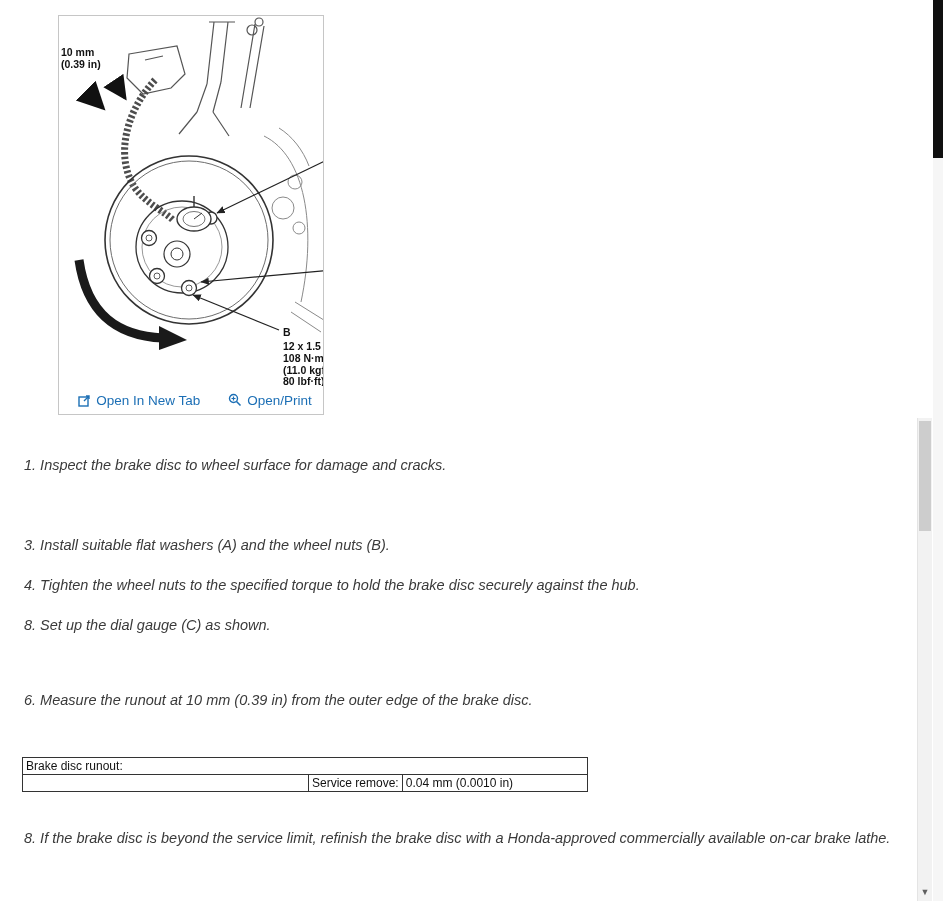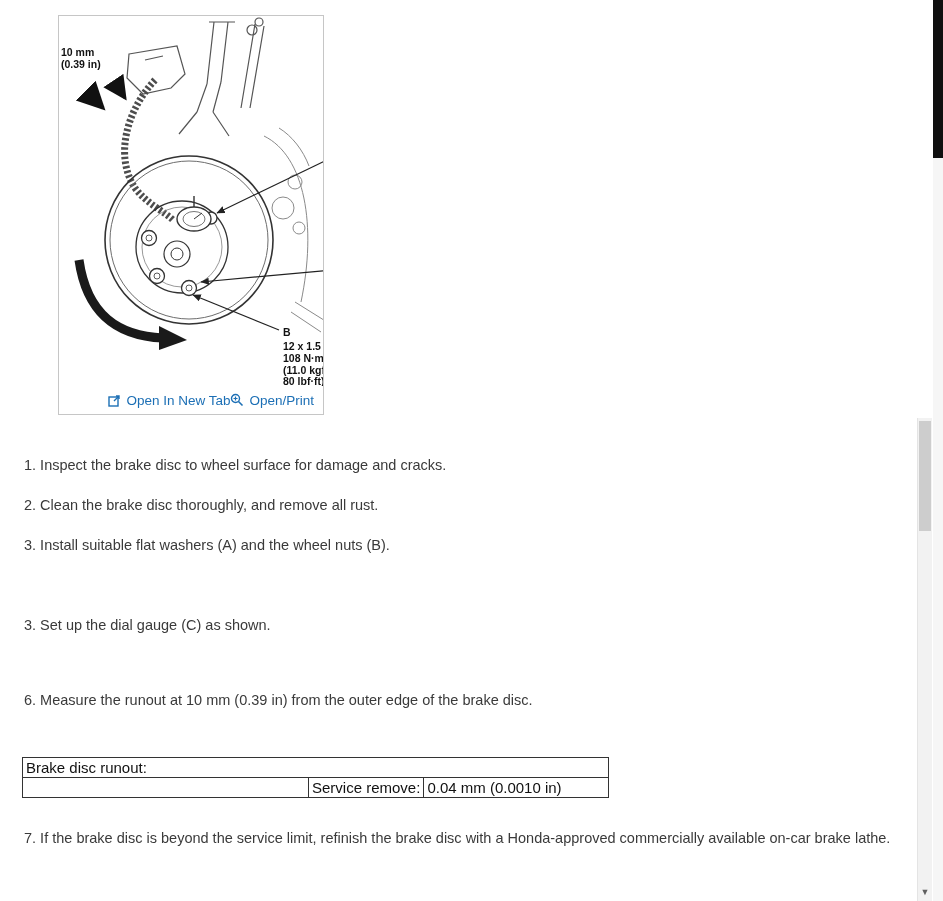--- a/index.html
+++ b/index.html
@@ -5,30 +5,30 @@
   * { box-sizing: border-box; }
   html,body { margin:0; padding:0; background:#fff; }
   body { font-family:"Liberation Sans", sans-serif; }
   .page { position:relative; width:943px; height:901px; background:#ffffff; overflow:hidden; }
 
   
   .figure-panel { position:absolute; left:20px; top:15px; width:266px; height:400px;
                   border:1px solid #c6c6c6; background:#fff;margin-left:38px; }
   .figure-canvas { position:absolute; left:0; top:0; right:0; bottom:28px; overflow:hidden; }
   .figure-links { position:absolute; left:8px; right:0; bottom:0; height:28px;
-                  display:flex; align-items:center; justify-content:flex-end; padding:0 9px; }
+                  display:flex; align-items:center; justify-content:center; padding:0 9px;gap:28px; }
   .fig-link { display:flex; align-items:center; gap:5px; color:#1c6fb5; font-size:13.5px; cursor:pointer; white-space:nowrap; }
   .fig-link svg { display:block; }
 
   
-  .step { position:absolute; left:24px; width:880px; font-size:14.5px; color:#3a3a3a; margin:0; }
+  .step { position:absolute; left:24px; width:880px; font-size:14.5px; color:#3a3a3a; margin:0;font-style:italic; }
 
   
   .spec-table { position:absolute; left:22px; top:757px; border-collapse:collapse;
-                font-size:15px; color:#111; table-layout:fixed; }
+                font-size:12px; color:#111; table-layout:fixed; }
   .spec-table td { border:1px solid #333; padding:1px 3px; height:12px; overflow:hidden; white-space:nowrap; }
 
   
   .app-scrollbar { position:absolute; right:11px; top:418px; width:15px; height:483px;
                    background:#f2f2f2; border-left:1px solid #e4e4e4; }
   .app-scroll-thumb { position:absolute; left:1px; right:1px; top:3px; height:110px; background:#cdcdcd; }
   .app-scroll-down { position:absolute; bottom:3px; left:0; right:0; text-align:center;
                      font-size:9px; color:#5f5f5f; line-height:12px; cursor:pointer; }
   .outer-scrollbar { position:absolute; right:0; top:0; width:10px; height:901px; background:#f6f6f6; }
   .outer-scroll-thumb { position:absolute; left:0; right:0; top:0; height:158px; background:#101010; }
@@ -139,44 +139,44 @@
           <circle cx="5.5" cy="5.5" r="4" fill="none" stroke="#1c6fb5" stroke-width="1.4"></circle>
           <path d="M5.5 3.5 L5.5 7.5 M3.5 5.5 L7.5 5.5" stroke="#1c6fb5" stroke-width="1.2"></path>
           <path d="M8.5 8.5 L12.5 12.5" stroke="#1c6fb5" stroke-width="1.6"></path>
         </svg>
         <span>Open/Print</span>
       </span>
     </div>
   </div>
 
   <p class="step" style="top:457px">1. Inspect the brake disc to wheel surface for damage and cracks.</p>
-  <p class="step" style="top:497px">2. Clean the brake disc thoroughly, and remove all rust.</p>
   <p class="step" style="top:537px">3. Install suitable flat washers (A) and the wheel nuts (B).</p>
-  <p class="step" style="top:617px">3. Set up the dial gauge (C) as shown.</p>
+  <p class="step" style="top:577px">4. Tighten the wheel nuts to the specified torque to hold the brake disc securely against the hub.</p>
+  <p class="step" style="top:617px">8. Set up the dial gauge (C) as shown.</p>
   <p class="step" style="top:692px">6. Measure the runout at 10 mm (0.39 in) from the outer edge of the brake disc.</p>
 
   <table class="spec-table">
     <colgroup>
         <col style="width:286px">
         <col style="width:93px">
         <col style="width:185px">
       </colgroup>
     <tbody>
         <tr>
       <td colspan="3">Brake disc runout:</td>
     </tr>
     <tr>
       <td></td>
       <td>Service remove:</td>
       <td>0.04 mm (0.0010 in)</td>
     </tr>
   </tbody>
     </table>
 
-  <p class="step" style="top:830px">7. If the brake disc is beyond the service limit, refinish the brake disc with a Honda-approved commercially available on-car brake lathe.</p>
+  <p class="step" style="top:830px">8. If the brake disc is beyond the service limit, refinish the brake disc with a Honda-approved commercially available on-car brake lathe.</p>
 
   <div class="app-scrollbar">
     <div class="app-scroll-thumb"></div>
     <div class="app-scroll-down">▼</div>
   </div>
 
   <div class="outer-scrollbar">
     <div class="outer-scroll-thumb"></div>
   </div>
 

